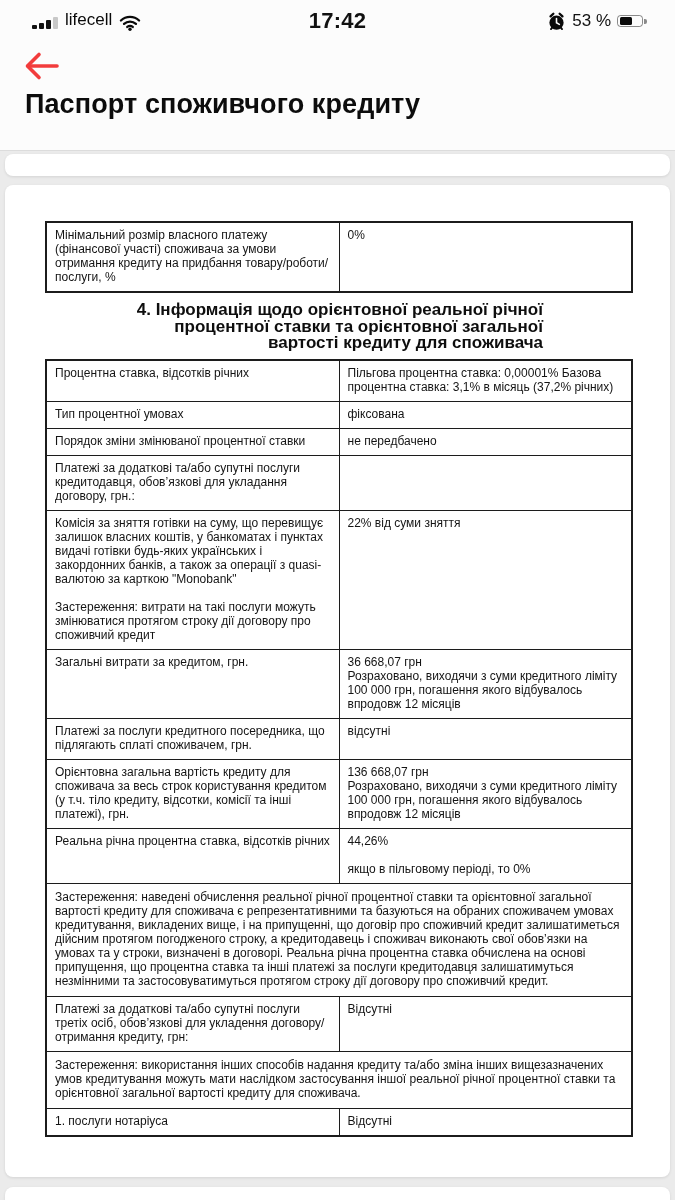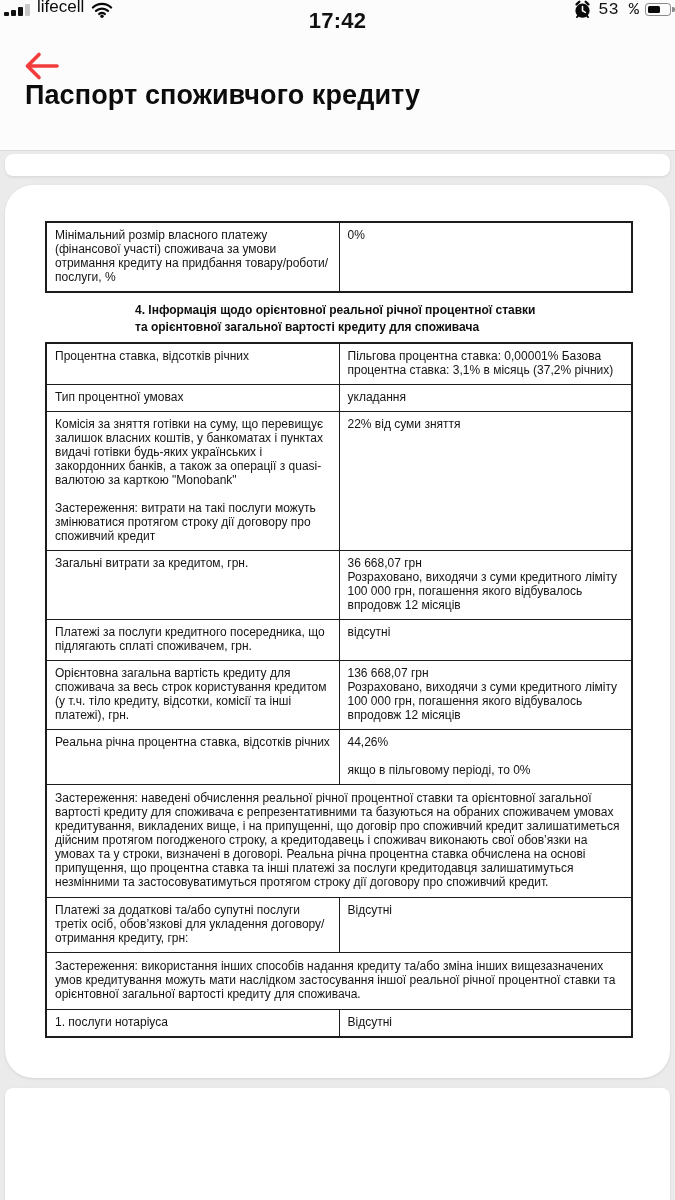--- a/index.html
+++ b/index.html
@@ -14,78 +14,78 @@
 
   
   .app-header {
     position: absolute; top: 0; left: 0; right: 0; height: 151px;
     background: #fcfcfc;
     border-bottom: 1px solid #dcdcdc;
     z-index: 5;
   }
   .status-bar {
     position: relative; height: 42px;
-    display: flex; align-items: flex-start;
-    padding: 0 4px;
+    display: flex; align-items: center;
+    padding: 0 32px;
     font-size: 17px;
   }
   .sb-left { display: flex; align-items: flex-end; gap: 7px; }
   .signal { display: flex; align-items: flex-end; gap: 2px; height: 12px; padding-bottom: 1px; }
   .signal i { display: block; width: 5px; border-radius: 1px; background: #111; }
   .signal .b1 { height: 4px; } .signal .b2 { height: 6px; }
   .signal .b3 { height: 9px; } .signal .b4 { height: 12px; background: #c8c8c8; }
   .carrier { font-size: 17px; color: #0a0a0a; line-height: 1; position: relative; top: -2px; }
   .wifi { position: relative; top: 1px; }
   .sb-time {
     position: absolute; left: 0; right: 0; top: 0; bottom: 0;
     display: flex; align-items: center; justify-content: center;
     font-weight: 700; font-size: 22px; letter-spacing: 0.2px;
     pointer-events: none;
   }
-  .sb-right { margin-left: auto; display: flex; align-items: center; gap: 6px; z-index: 1; font-family: Liberation Mono, monospace; }
+  .sb-right { margin-left: auto; display: flex; align-items: center; gap: 6px; z-index: 1; }
   .batt-pct { font-size: 17px; }
   .battery { position: relative; display: inline-block; width: 26px; height: 12.5px;
     border: 1.5px solid rgba(0,0,0,0.45); border-radius: 3.5px; }
   .battery .fill { position: absolute; left: 1.5px; top: 1.5px; bottom: 1.5px;
     width: 53%; background: #0a0a0a; border-radius: 1.5px; }
   .battery .tip { position: absolute; right: -4.5px; top: 3px;
     width: 2.5px; height: 5px; background: rgba(0,0,0,0.45);
     border-radius: 0 2px 2px 0; }
 
   .back-btn { position: absolute; left: 21px; top: 48px; width: 40px; height: 36px; cursor: pointer; }
   .page-title {
-    position: absolute; left: 25px; top: 80px;
+    position: absolute; left: 25px; top: 89px;
     font-size: 27px; font-weight: 700; color: #0c0c0c; letter-spacing: 0.1px; text-align: center;
   }
 
   
   .scroll-area { position: absolute; top: 151px; left: 0; right: 0; bottom: 0; background: #ebebeb; overflow: hidden; }
   .card {
     margin: 0 5px; background: #fff; border-radius: 8px;
     box-shadow: 0 1px 3px rgba(0,0,0,0.10);
   }
   .card.remnant { margin-top: 3px; height: 22px; }
-  .card.main { margin-top: 9px; padding: 36px 37px 40px 40px; border-radius: 28px; }
+  .card.main { margin-top: 9px; padding: 36px 37px 40px 40px; }
   .card.next { margin-top: 10px; padding: 32px 37px 40px 40px; height: 220px; }
 
   .doc-table { width: 100%; border-collapse: collapse; border: 2px solid #1c1c1c; }
   .doc-table td {
     border: 1px solid #1c1c1c;
     vertical-align: top;
     padding: 5px 8px 7px 8px;
     font-size: 12px; line-height: 14px;
     white-space: pre-line;
     color: #141414;
   }
   .doc-table td.label { width: 50%; }
   .doc-table td.note { padding: 6px 8px 8px 8px; }
 
   .section-title {
-    font-weight: 700; font-size: 12px; line-height: 16.5px;
-    text-align: left; max-width: 408px; margin: 9px auto 7px auto;
+    font-weight: 700; font-size: 17px; line-height: 16.5px;
+    text-align: right; max-width: 408px; margin: 9px auto 7px auto;
     color: #0e0e0e;
   }
 </style>
 </head>
 <body>
 
 <header class="app-header">
   <div class="status-bar">
     <div class="sb-left">
       <span class="signal">
@@ -144,21 +144,29 @@
     <div class="section-title">4. Інформація щодо орієнтовної реальної річної процентної ставки та орієнтовної загальної вартості кредиту для споживача</div>
 
     <table class="doc-table">
       <tbody>
           <tr>
             <td class="label">Процентна ставка, відсотків річних</td>
             <td class="value">Пільгова процентна ставка: 0,00001% Базова процентна ставка: 3,1% в місяць (37,2% річних)</td>
           </tr>
           <tr>
             <td class="label">Тип процентної умовах</td>
-            <td class="value">укладання</td>
+            <td class="value">фіксована</td>
+          </tr>
+          <tr>
+            <td class="label">Порядок зміни змінюваної процентної ставки</td>
+            <td class="value">не передбачено</td>
+          </tr>
+          <tr>
+            <td class="label">Платежі за додаткові та/або супутні послуги кредитодавця, обов’язкові для укладання договору, грн.:</td>
+            <td class="value"></td>
           </tr>
           <tr>
             <td class="label">Комісія за зняття готівки на суму, що перевищує залишок власних коштів, у банкоматах і пунктах видачі готівки будь-яких українських і закордонних банків, а також за операції з quasi-валютою за карткою "Monobank"
 
 Застереження: витрати на такі послуги можуть змінюватися протягом строку дії договору про споживчий кредит</td>
             <td class="value">22% від суми зняття</td>
           </tr>
           <tr>
             <td class="label">Загальні витрати за кредитом, грн.</td>
             <td class="value">36 668,07 грн

